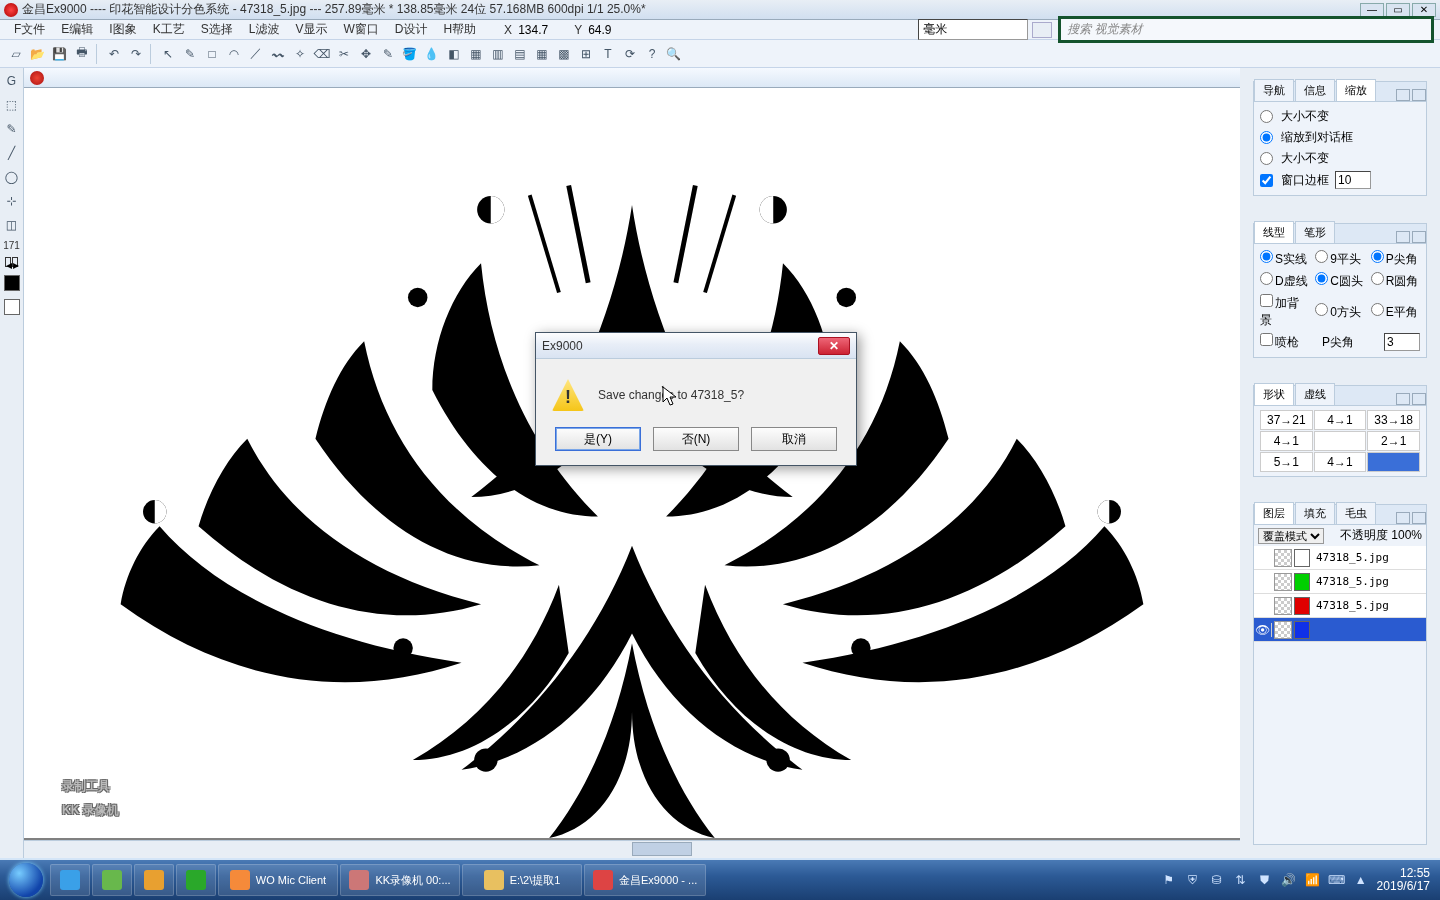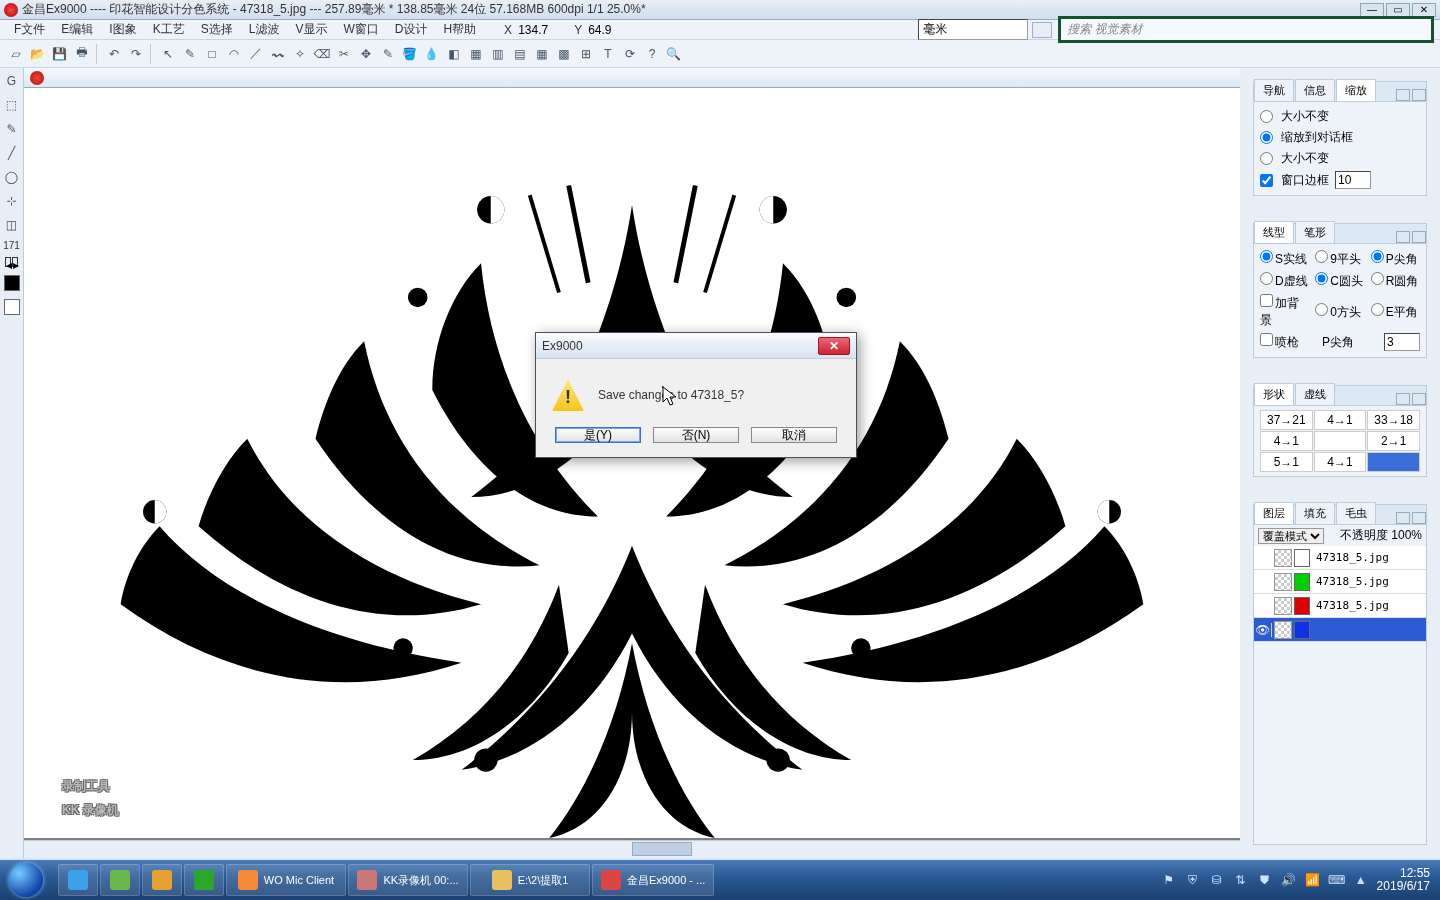--- a/index.html
+++ b/index.html
@@ -60,23 +60,23 @@
 .dialog{position:absolute;left:535px;top:332px;width:322px;background:#f0f0f0;border:1px solid #456;box-shadow:3px 3px 12px rgba(0,0,0,.4)}
 .dialog .dtitlebar{height:26px;background:linear-gradient(to bottom,#fdfdfe,#e8eef7 45%,#d9e3f2);display:flex;align-items:center;padding:0 6px;border-bottom:1px solid #bcd}
 .dialog .dtitlebar .dt{flex:1;color:#333}
 .dialog .dclose{width:32px;height:18px;background:linear-gradient(to bottom,#e67,#c23);color:#fff;display:flex;align-items:center;justify-content:center;border:1px solid #a12;border-radius:2px;font-weight:bold}
 .dialog .dbody{padding:20px 16px 10px;display:flex;align-items:center;gap:14px}
 .dialog .warnicon{width:32px;height:32px;position:relative}
 .dialog .warnicon:before{content:"";position:absolute;inset:0;background:linear-gradient(to bottom,#ffe680,#f5c518);clip-path:polygon(50% 0,100% 100%,0 100%);border-radius:2px}
 .dialog .warnicon:after{content:"!";position:absolute;inset:0;display:flex;align-items:center;justify-content:center;font-weight:bold;font-size:18px;color:#333;padding-top:4px}
 .dialog .dmsg{color:#333}
 .dialog .dbtns{display:flex;justify-content:center;gap:12px;padding:6px 12px 14px}
-.dialog .dbtn{width:86px;height:16px;background:linear-gradient(to bottom,#fdfdfd,#e2e2e2);border:1px solid #888;display:flex;align-items:center;justify-content:center;cursor:default}
+.dialog .dbtn{width:86px;height:24px;background:linear-gradient(to bottom,#fdfdfd,#e2e2e2);border:1px solid #888;display:flex;align-items:center;justify-content:center;cursor:default}
 .dialog .dbtn.def{border:1px solid #3a6fd8;box-shadow:0 0 0 1px #7aa6e8 inset}
-.taskbar{position:fixed;bottom:0;left:0;right:0;height:40px;background:linear-gradient(to bottom,#4a7ab5,#2c5a96 40%,#1a3f72);display:flex;align-items:center;padding:0 4px;gap:10px}
+.taskbar{position:fixed;bottom:0;left:0;right:0;height:40px;background:linear-gradient(to bottom,#4a7ab5,#2c5a96 40%,#1a3f72);display:flex;align-items:center;padding:0 4px;gap:2px}
 .taskbar .start{width:44px;height:36px;display:flex;align-items:center;justify-content:center}
 .taskbar .start .orb{width:34px;height:34px;border-radius:50%;background:radial-gradient(circle at 30% 30%,#7cf,#14a 70%);box-shadow:0 0 4px #7cf}
 .taskbar .tbtn2{height:32px;min-width:40px;padding:0 8px;display:flex;align-items:center;justify-content:center;border-radius:2px;gap:6px}
 .taskbar .tbtn2.app{background:rgba(255,255,255,.12);border:1px solid rgba(255,255,255,.18)}
 .taskbar .tbtntxt{color:#fff;font-size:11px;white-space:nowrap}
 .taskbar .tray{margin-left:auto;display:flex;align-items:center;gap:8px;padding-right:6px}
 .taskbar .tray .ticon{width:16px;height:16px;color:#cfe3ff;display:flex;align-items:center;justify-content:center;font-size:12px}
 .taskbar .clock{color:#fff;text-align:right;font-size:11px;line-height:13px}
 .watermark{position:absolute;left:38px;top:686px;color:#bbb;font-weight:bold;font-size:20px;text-shadow:1px 1px 0 #666,-1px -1px 0 #666,1px -1px 0 #666,-1px 1px 0 #666;pointer-events:none;line-height:24px}
 .cursor{position:absolute;left:662px;top:386px;width:18px;height:24px;pointer-events:none;z-index:100}

